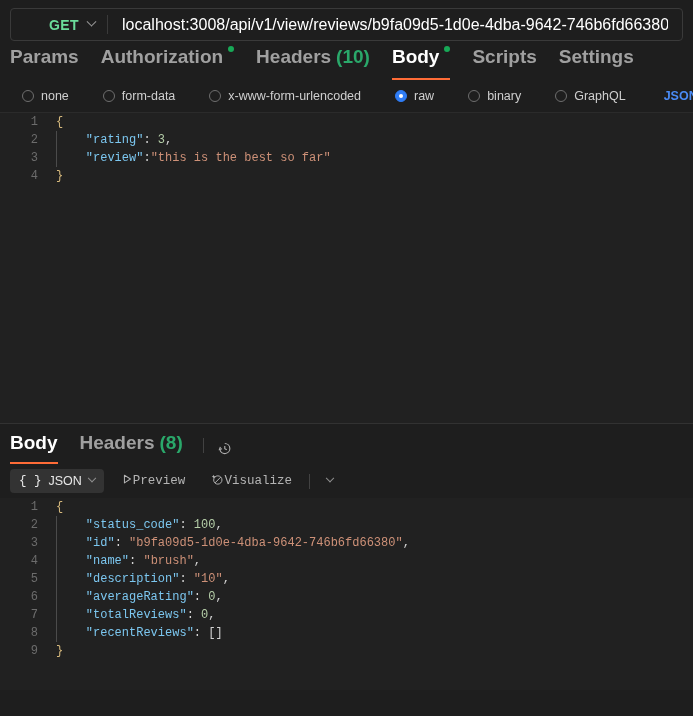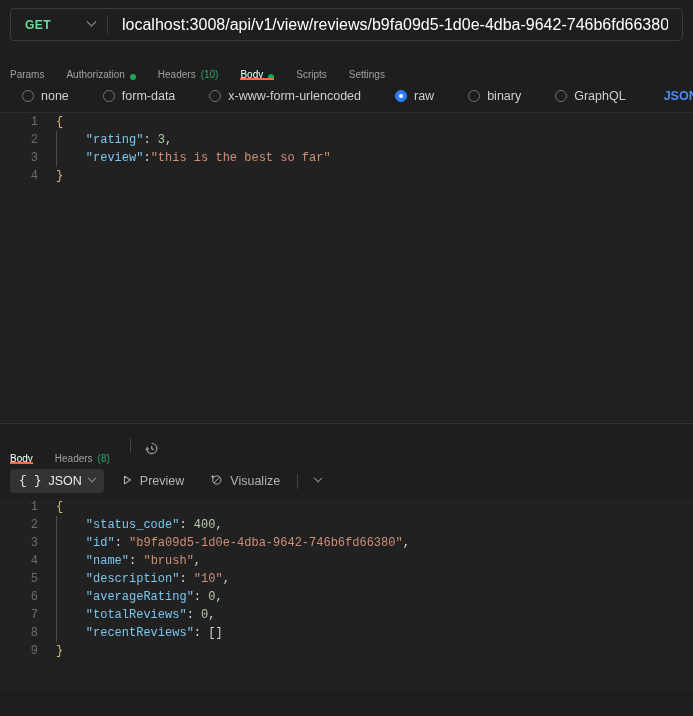--- a/index.html
+++ b/index.html
@@ -20,22 +20,23 @@
     border-radius: 4px;
     background: #1e1e1e;
   }
   .method {
     display: flex; align-items: center; justify-content: space-between;
     width: 96px; height: 100%;
     padding: 0 12px 0 14px;
     cursor: pointer;
   }
   .method-label {
-    font-size: 12px; font-weight: bold; letter-spacing: .4px;
+    font-size: 14px; font-weight: bold; letter-spacing: .4px;
     color: #6bdd9b;
+    margin-left: 24px;
   }
   .chev {
     display: inline-block;
     width: 7px; height: 7px;
     border-right: 1.4px solid #9b9b9b;
     border-bottom: 1.4px solid #9b9b9b;
     transform: rotate(45deg) translate(-2px,-2px);
   }
   .vdiv { width: 1px; align-self: stretch; background: #3a3a3a; margin: 6px 0; }
   .url-input {
@@ -49,27 +50,28 @@
 
   
   .req-tabs {
     display: flex; align-items: flex-end;
     height: 34px;
     padding: 0 10px;
     gap: 0;
   }
   .tab {
     position: relative;
-    display: flex; align-items: flex-end; gap: 5px;
+    display: flex; align-items: flex-start; gap: 5px;
     height: 100%;
     padding: 0 11px;
-    font-size: 10px;
+    font-size: 19px;
     color: #a0a0a0;
     cursor: pointer;
     white-space: nowrap;
+    font-weight: bold;
   }
   .tab:first-child { padding-left: 0; }
   .tab.active { color: #ffffff; }
   .tab.active::after {
     content: "";
     position: absolute;
     left: 11px; right: 11px; bottom: 0;
     height: 2px;
     background: #ff6c37;
   }
@@ -190,28 +192,29 @@
     display: flex; align-items: center; gap: 7px;
     height: 24px;
     padding: 0 9px;
     background: #333333;
     border-radius: 4px;
     cursor: pointer;
   }
   .pill .braces { color: #e8e8e8; font-family: "Liberation Mono", monospace; font-size: 12.5px; }
   .pill .lbl { color: #e8e8e8; font-size: 12.5px; }
   .tool-btn {
-    display: flex; align-items: center; gap: 7px;
+    display: flex; align-items: center; gap: 0;
     height: 24px;
     padding: 0 9px;
     margin-left: 6px;
     color: #b4b4b4;
     font-size: 12.5px;
     border-radius: 4px;
     cursor: pointer;
+    font-family: Liberation Mono, monospace;
   }
   .tool-sep { width: 1px; height: 15px; background: #424242; margin: 0 6px; }
   .res-editor { height: 192px; }
 </style>
 </head>
 <body>
 
 <div class="urlbar-wrap">
   <div class="urlbar">
     <div class="method">
@@ -330,21 +333,21 @@
     <span>Visualize</span>
   </div>
   <span class="tool-sep"></span>
   <span class="icon-btn" style="height:24px;">
     <span class="chev-sm"></span>
   </span>
 </div>
 
 <div class="editor res-editor" id="res-editor">
     <div class="code-line"><span class="ln">1</span><span class="code-txt"><span class="k-brace">{</span></span></div>
-    <div class="code-line"><span class="ln">2</span><span class="code-txt"><span class="ind"></span><span class="k-punc">    </span><span class="k-key">"status_code"</span><span class="k-punc">: </span><span class="k-num">400</span><span class="k-punc">,</span></span></div>
+    <div class="code-line"><span class="ln">2</span><span class="code-txt"><span class="ind"></span><span class="k-punc">    </span><span class="k-key">"status_code"</span><span class="k-punc">: </span><span class="k-num">100</span><span class="k-punc">,</span></span></div>
     <div class="code-line"><span class="ln">3</span><span class="code-txt"><span class="ind"></span><span class="k-punc">    </span><span class="k-key">"id"</span><span class="k-punc">: </span><span class="k-str">"b9fa09d5-1d0e-4dba-9642-746b6fd66380"</span><span class="k-punc">,</span></span></div>
     <div class="code-line"><span class="ln">4</span><span class="code-txt"><span class="ind"></span><span class="k-punc">    </span><span class="k-key">"name"</span><span class="k-punc">: </span><span class="k-str">"brush"</span><span class="k-punc">,</span></span></div>
     <div class="code-line"><span class="ln">5</span><span class="code-txt"><span class="ind"></span><span class="k-punc">    </span><span class="k-key">"description"</span><span class="k-punc">: </span><span class="k-str">"10"</span><span class="k-punc">,</span></span></div>
     <div class="code-line"><span class="ln">6</span><span class="code-txt"><span class="ind"></span><span class="k-punc">    </span><span class="k-key">"averageRating"</span><span class="k-punc">: </span><span class="k-num">0</span><span class="k-punc">,</span></span></div>
     <div class="code-line"><span class="ln">7</span><span class="code-txt"><span class="ind"></span><span class="k-punc">    </span><span class="k-key">"totalReviews"</span><span class="k-punc">: </span><span class="k-num">0</span><span class="k-punc">,</span></span></div>
     <div class="code-line"><span class="ln">8</span><span class="code-txt"><span class="ind"></span><span class="k-punc">    </span><span class="k-key">"recentReviews"</span><span class="k-punc">: </span><span class="k-punc">[]</span></span></div>
     <div class="code-line"><span class="ln">9</span><span class="code-txt"><span class="k-brace">}</span></span></div>
   </div>
 
 </body></html>

